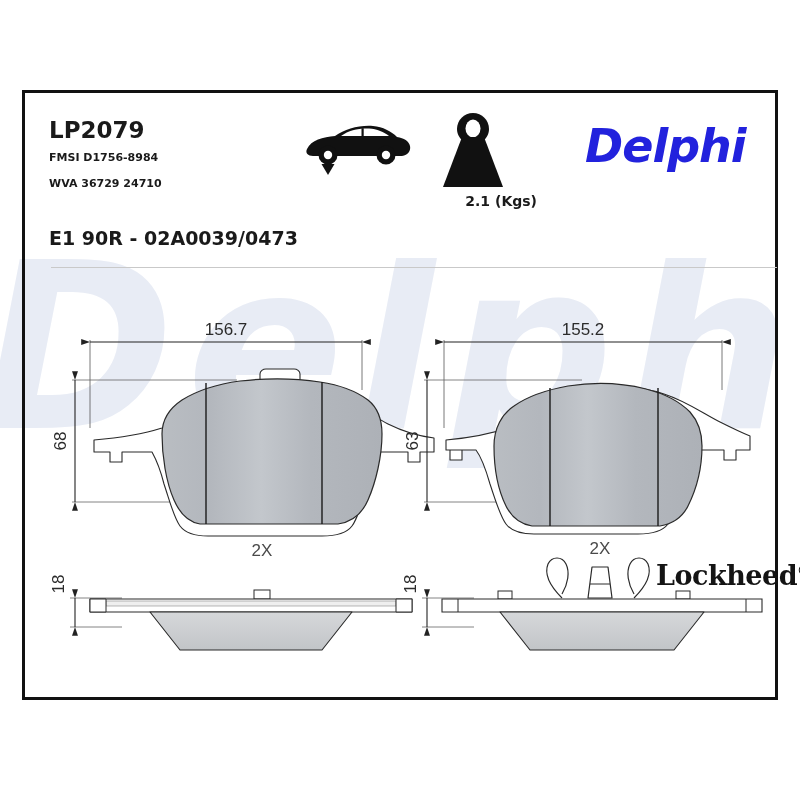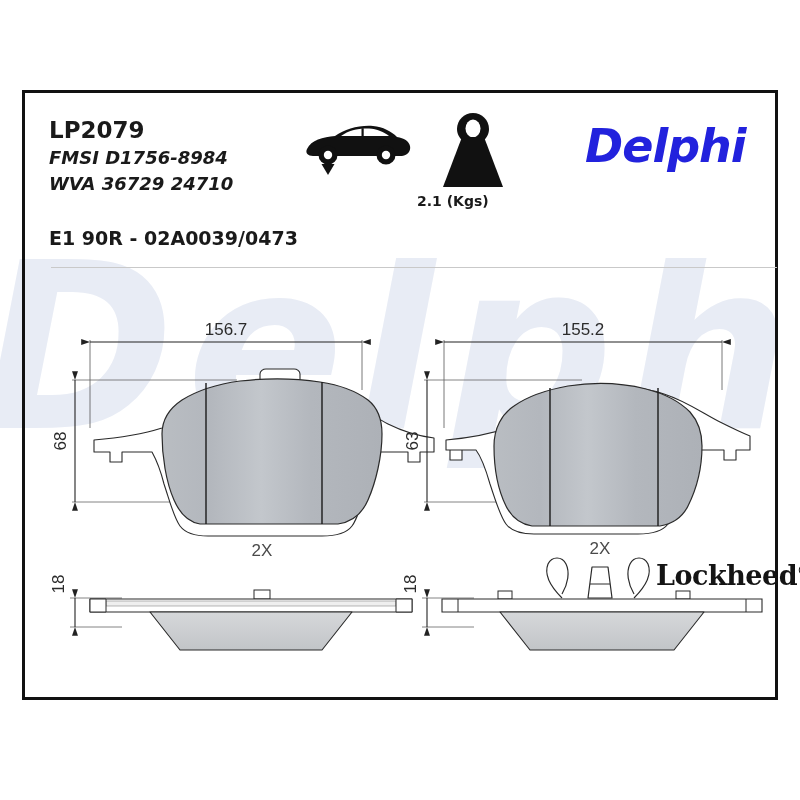--- a/index.html
+++ b/index.html
@@ -79,25 +79,24 @@
     font-family: "DejaVu Sans", sans-serif;
     font-weight: bold;
     font-size: 23px;
     color: #1a1a1a;
     letter-spacing: 0px;
     line-height: 26px;
   }
   #id-block .code-line {
     font-family: "DejaVu Sans", sans-serif;
     font-weight: bold;
-    font-size: 18px;
+    font-size: 11px;
     color: #1a1a1a;
     line-height: 23px;
     margin-top: 3px;
-    font-style: italic;
   }
   #approval {
     position: absolute;
     left: 10px;
     top: 134px;
     font-family: "DejaVu Sans", sans-serif;
     font-weight: bold;
     font-size: 19px;
     color: #1a1a1a;
     z-index: 4;
@@ -114,21 +113,21 @@
     position: absolute;
     left: 395px;
     top: 18px;
     z-index: 4;
   }
   #weight-label {
     position: absolute;
     left: 378px;
     top: 100px;
     width: 120px;
-    text-align: left;
+    text-align: right;
     font-family: "DejaVu Sans", sans-serif;
     font-weight: bold;
     font-size: 14px;
     color: #1a1a1a;
     z-index: 4;
   }
 
   #brand-logo {
     position: absolute;
     left: 546px;

